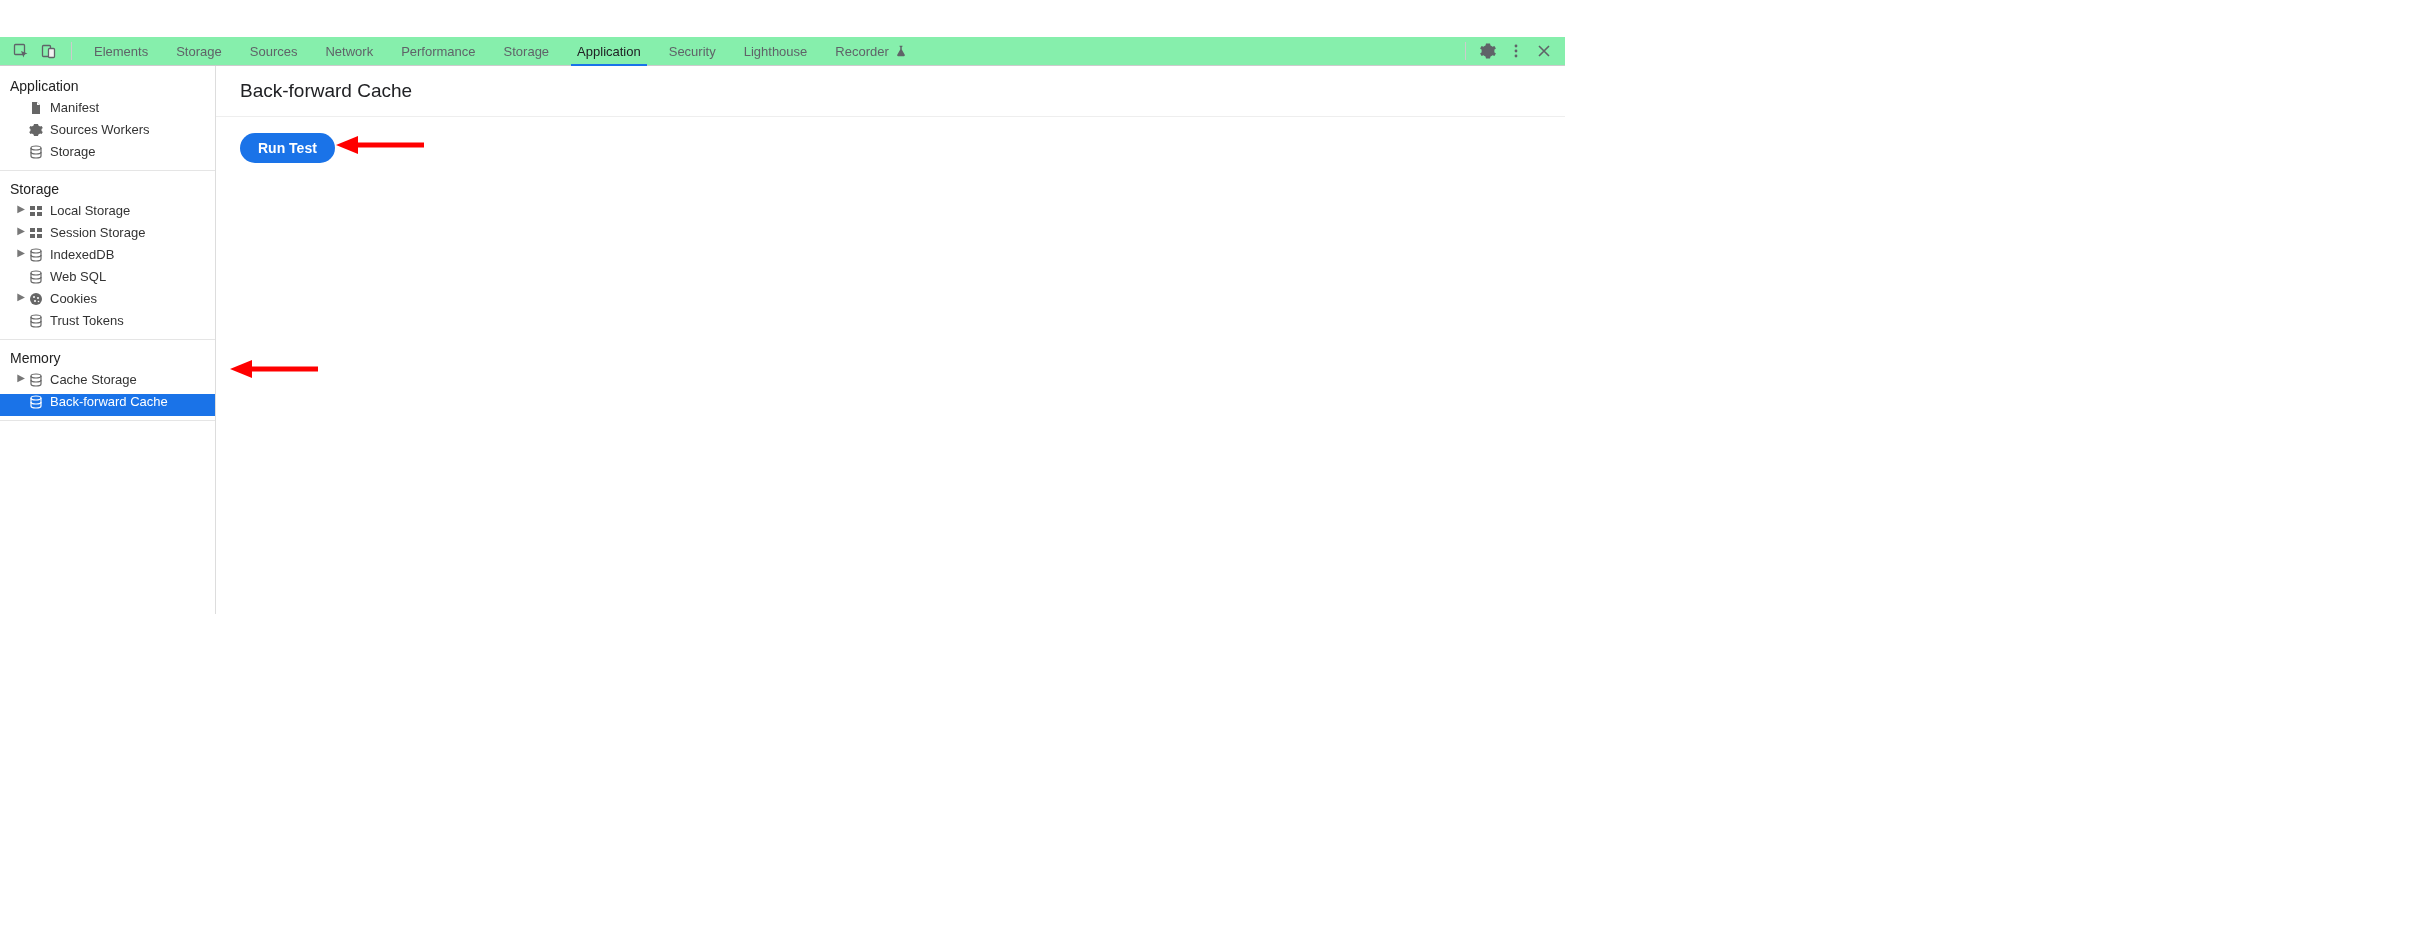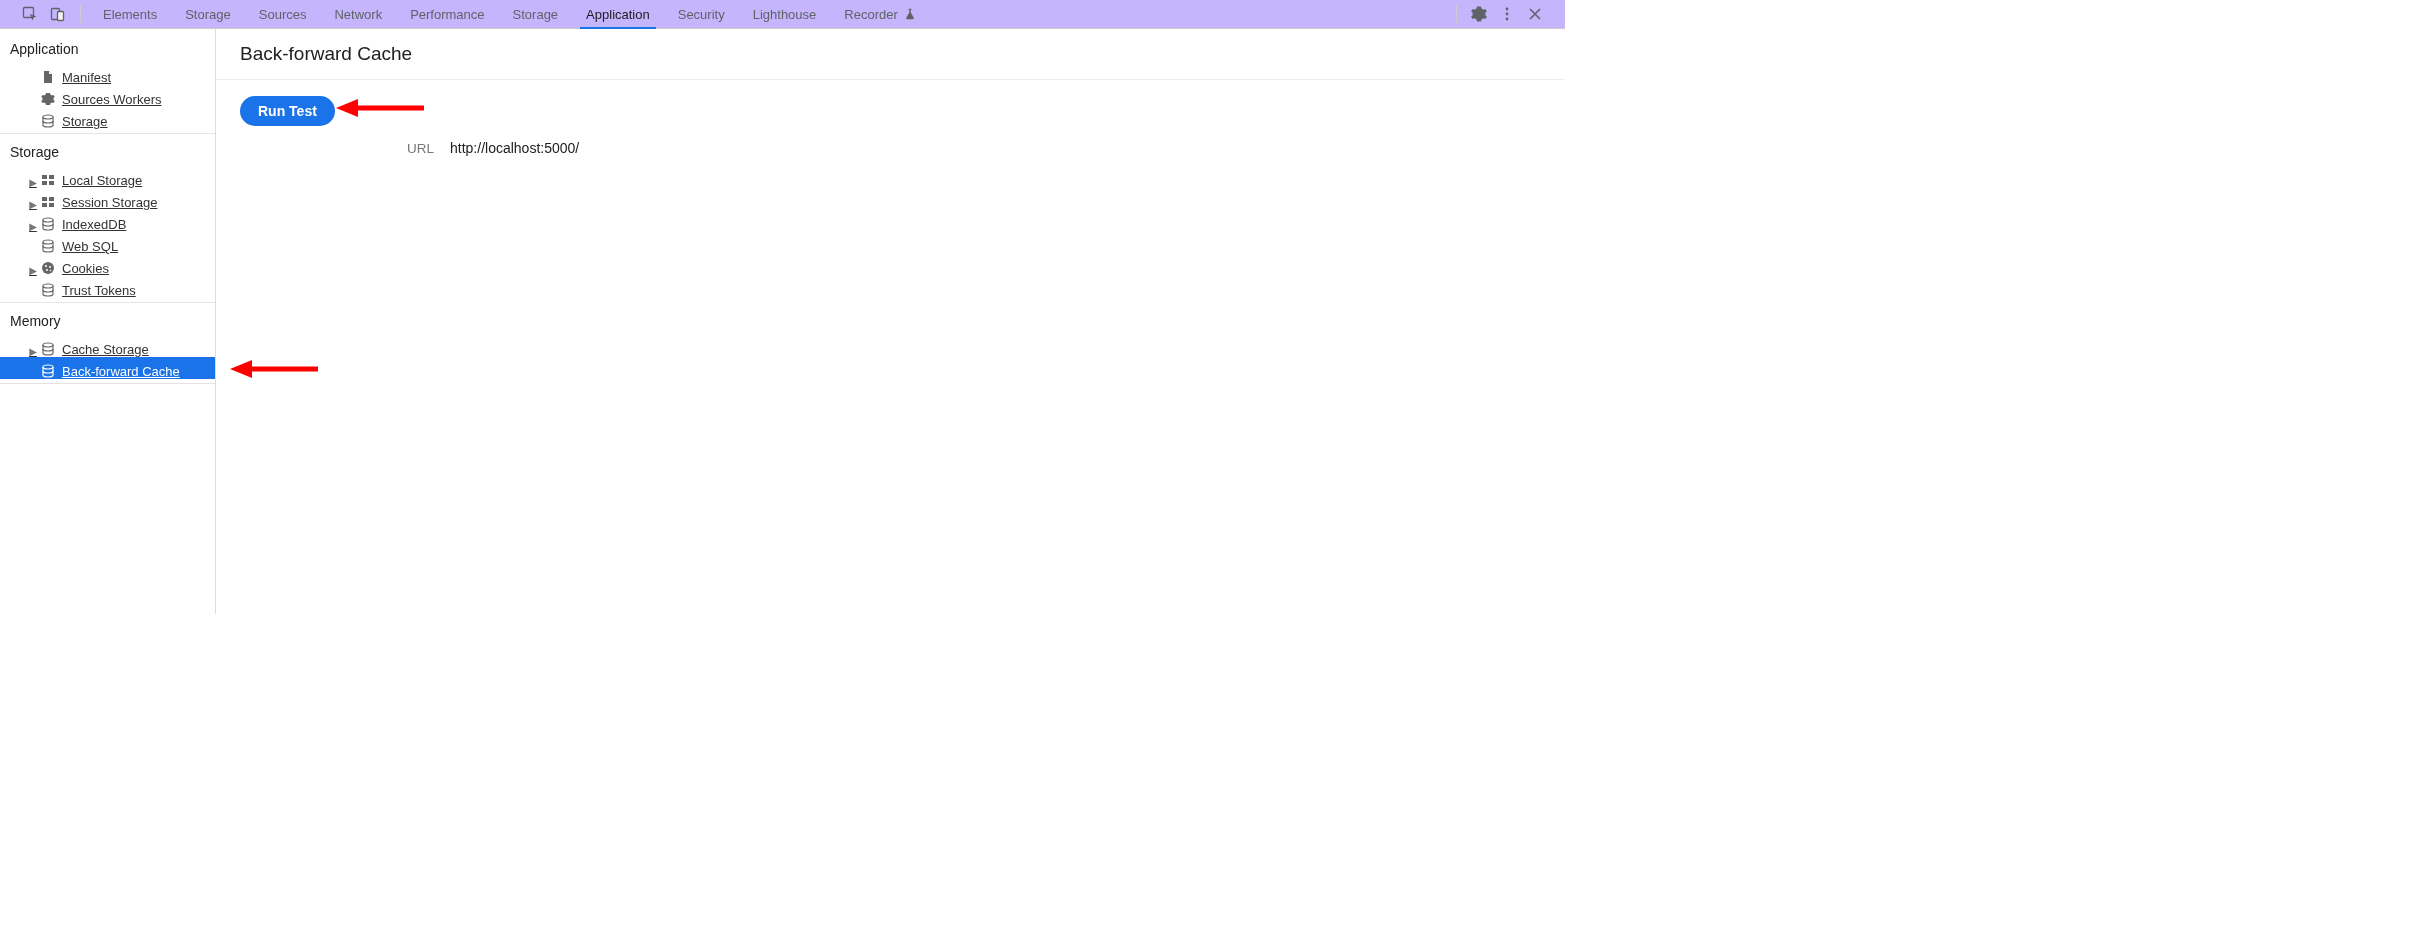--- a/index.html
+++ b/index.html
@@ -13,24 +13,25 @@
     width: 1565px;
     height: 614px;
     overflow: hidden;
   }
 
   
   .tabbar {
     display: flex;
     align-items: center;
     height: 29px;
-    background: #c4b5fd;
+    background: #86efac;
     border-bottom: 1px solid #ccc;
-    padding: 0 16px;
+    padding: 0 7px;
     user-select: none;
+    margin-top: 37px;
   }
   .tabbar .left-icons,
   .tabbar .right-icons { display: flex; align-items: center; }
   .tabbar .sep {
     width: 1px; height: 18px; background: #ccc; margin: 0 8px;
   }
   .tabbar .tabs { display: flex; align-items: stretch; height: 100%; }
   .tab {
     display: flex; align-items: center;
     padding: 0 14px;
@@ -66,27 +67,26 @@
     overflow-y: auto;
     padding-top: 6px;
   }
   .group-title {
     font-size: 14px;
     color: #222;
     padding: 6px 10px 6px 10px;
   }
   .group-sep { height: 1px; background: #e5e5e5; margin: 4px 0; }
   .tree-item {
-    display: flex; align-items: flex-end;
+    display: flex; align-items: flex-start;
     height: 22px;
-    padding-left: 28px;
+    padding-left: 16px;
     color: #333; font-size: 13px;
     cursor: pointer;
     white-space: nowrap;
-    text-decoration: underline;
   }
   .tree-item.selected { background: #1a73e8; color: #fff; }
   .tree-item .expander {
     width: 10px; text-align: center;
     color: #777; font-size: 10px;
     margin-right: 2px;
   }
   .tree-item .noexp { width: 12px; }
   .tree-item .ti-icon {
     width: 16px; height: 16px; margin-right: 6px;
@@ -352,24 +352,20 @@
       <span>Back-forward Cache</span>
     </div>
     <div class="group-sep"></div>
   </div>
 
   <div class="main">
     <div class="main-header">Back-forward Cache</div>
     <div class="main-content">
       <button class="run-btn">Run Test</button>
 
-      <div class="kv">
-        <div class="kv-label">URL</div>
-        <div class="kv-value">http://localhost:5000/</div>
-      </div>
 
       
       <div class="arrow" style="left:120px; top:16px;">
         <svg width="90" height="24">
             <line x1="88" y1="12" x2="18" y2="12" stroke="#ff0000" stroke-width="5"></line>
             <polygon points="0,12 22,3 22,21" fill="#ff0000"></polygon>
           </svg>
       </div>
     </div>
   </div>

